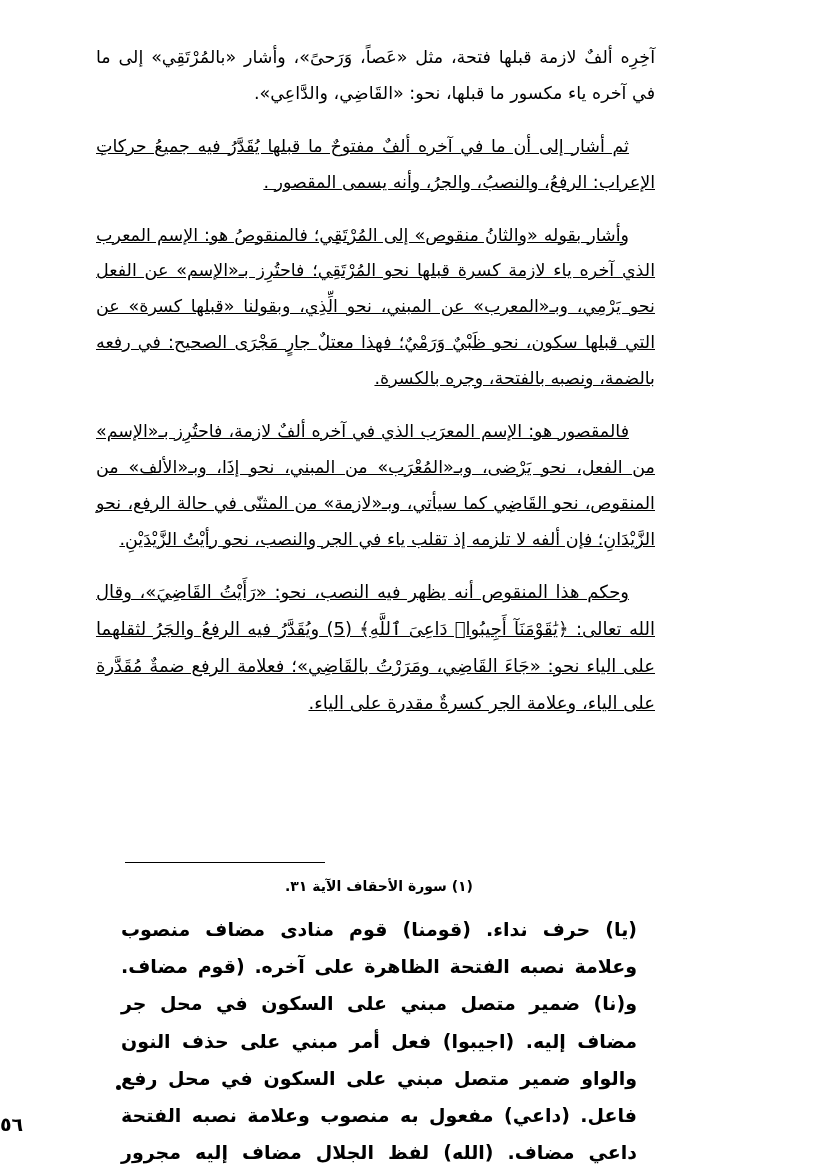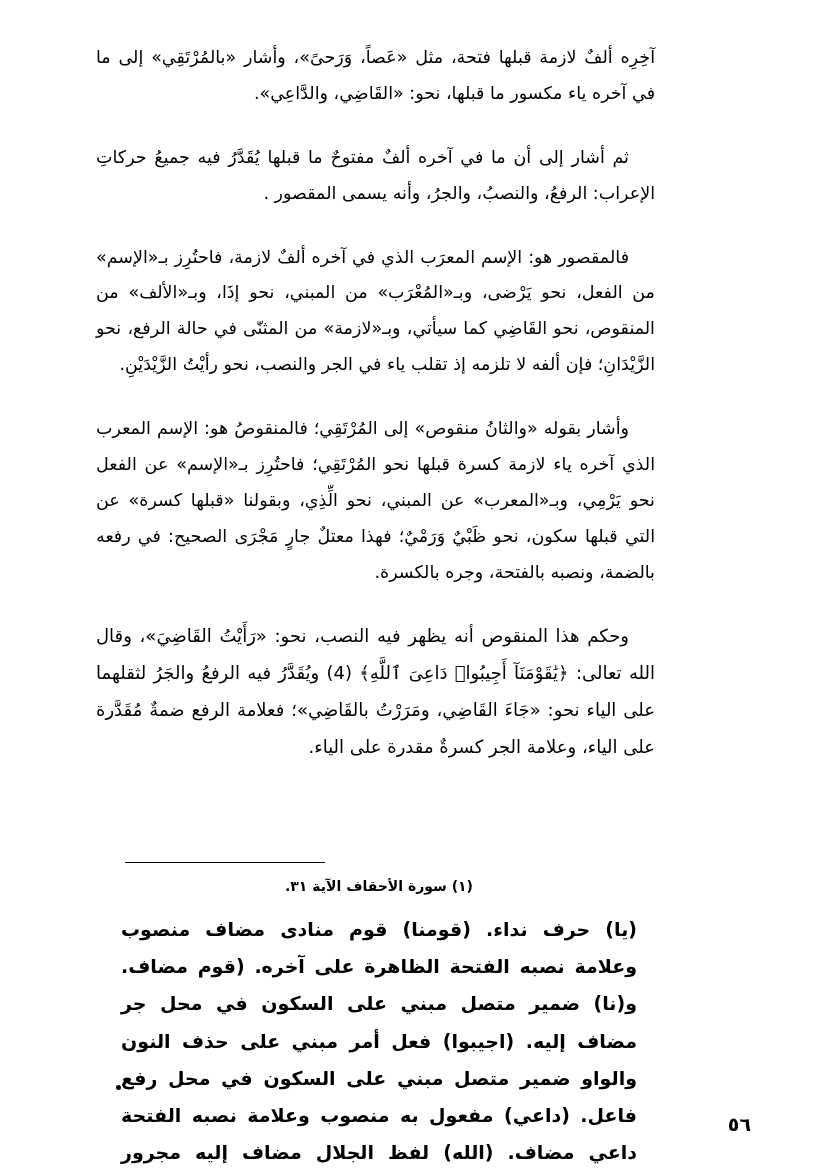--- a/index.html
+++ b/index.html
@@ -30,21 +30,22 @@
     text-align-last: right;
     font-size: 17.5px;
     line-height: 2.05;
     letter-spacing: 0px;
   }
   .para {
     margin: 0 0 3px 0;
     text-indent: 26px;
   }
   .para.spaced {
-    margin-top: 28px;
+    margin-top: 17px;
+    text-decoration: underline;
   }
   .para.noindent {
     text-indent: 0;
   }
   .quran {
     font-size: 18px;
   }
   .footnote-zone {
     position: absolute;
     right: 96px;
@@ -85,37 +86,37 @@
     width: 5px;
     height: 5px;
     border-radius: 50%;
     background: #000;
   }
   .page-number {
     position: absolute;
     left: 0;
     right: 0;
     top: 1113px;
-    text-align: right;
+    text-align: left;
     font-size: 19px;
     font-weight: bold;
     letter-spacing: 1px;
   }
 </style>
 </head>
 <body>
 
 <div class="page">
 
   <div class="body-text">
     <p class="para noindent">آخِرِه ألفٌ لازمة قبلها فتحة، مثل «عَصاً، وَرَحىً»، وأشار «بالمُرْتَقِي» إلى ما في آخره ياء مكسور ما قبلها، نحو: «القَاضِي، والدَّاعِي».</p>
     <p class="para spaced">ثم أشار إلى أن ما في آخره ألفٌ مفتوحٌ ما قبلها يُقَدَّرُ فيه جميعُ حركاتِ الإعراب: الرفعُ، والنصبُ، والجرُ، وأنه يسمى المقصور .</p>
+    <p class="para spaced">وأشار بقوله «والثانُ منقوص» إلى المُرْتَقِي؛ فالمنقوصُ هو: الإسم المعرب الذي آخره ياء لازمة كسرة قبلها نحو المُرْتَقِي؛ فاحتُرِز بـ«الإسم» عن الفعل نحو يَرْمِي، وبـ«المعرب» عن المبني، نحو الِّذِي، وبقولنا «قبلها كسرة» عن التي قبلها سكون، نحو ظَبْيٌ وَرَمْيٌ؛ فهذا معتلٌ جارٍ مَجْرَى الصحيح: في رفعه بالضمة، ونصبه بالفتحة، وجره بالكسرة.</p>
     <p class="para spaced">فالمقصور هو: الإسم المعرَب الذي في آخره ألفٌ لازمة، فاحتُرِز بـ«الإسم» من الفعل، نحو يَرْضى، وبـ«المُعْرَب» من المبني، نحو إذَا، وبـ«الألف» من المنقوص، نحو القَاضِي كما سيأتي، وبـ«لازمة» من المثنّى في حالة الرفع، نحو الزَّيْدَانِ؛ فإن ألفه لا تلزمه إذ تقلب ياء في الجر والنصب، نحو رأيْتُ الزَّيْدَيْنِ.</p>
-    <p class="para spaced">وأشار بقوله «والثانُ منقوص» إلى المُرْتَقِي؛ فالمنقوصُ هو: الإسم المعرب الذي آخره ياء لازمة كسرة قبلها نحو المُرْتَقِي؛ فاحتُرِز بـ«الإسم» عن الفعل نحو يَرْمِي، وبـ«المعرب» عن المبني، نحو الِّذِي، وبقولنا «قبلها كسرة» عن التي قبلها سكون، نحو ظَبْيٌ وَرَمْيٌ؛ فهذا معتلٌ جارٍ مَجْرَى الصحيح: في رفعه بالضمة، ونصبه بالفتحة، وجره بالكسرة.</p>
-    <p class="para spaced quran">وحكم هذا المنقوص أنه يظهر فيه النصب، نحو: «رَأَيْتُ القَاضِيَ»، وقال الله تعالى: ﴿يَٰقَوْمَنَآ أَجِيبُوا۟ دَاعِىَ ٱللَّهِ﴾ (4) ويُقَدَّرُ فيه الرفعُ والجَرُ لثقلهما على الياء نحو: «جَاءَ القَاضِي، ومَرَرْتُ بالقَاضِي»؛ فعلامة الرفع ضمةٌ مُقَدَّرة على الياء، وعلامة الجر كسرةٌ مقدرة على الياء.</p>
+    <p class="para spaced quran">وحكم هذا المنقوص أنه يظهر فيه النصب، نحو: «رَأَيْتُ القَاضِيَ»، وقال الله تعالى: ﴿يَٰقَوْمَنَآ أَجِيبُوا۟ دَاعِىَ ٱللَّهِ﴾ (5) ويُقَدَّرُ فيه الرفعُ والجَرُ لثقلهما على الياء نحو: «جَاءَ القَاضِي، ومَرَرْتُ بالقَاضِي»؛ فعلامة الرفع ضمةٌ مُقَدَّرة على الياء، وعلامة الجر كسرةٌ مقدرة على الياء.</p>
   </div>
 
   <div class="footnote-zone">
     <div class="fn-rule"></div>
     <p class="fn-src">(١) سورة الأحقاف الآية ٣١.</p>
     <div class="fn-body">
       <p>(يا) حرف نداء. (قومنا) قوم منادى مضاف منصوب وعلامة نصبه الفتحة الظاهرة على آخره. (قوم مضاف. و(نا) ضمير متصل مبني على السكون في محل جر مضاف إليه. (اجيبوا) فعل أمر مبني على حذف النون والواو ضمير متصل مبني على السكون في محل رفع فاعل. (داعي) مفعول به منصوب وعلامة نصبه الفتحة داعي مضاف. (الله) لفظ الجلال مضاف إليه مجرور وعلامة جره الكسرة الظاهرة على آخره.</p>
     </div>
   </div>
 

